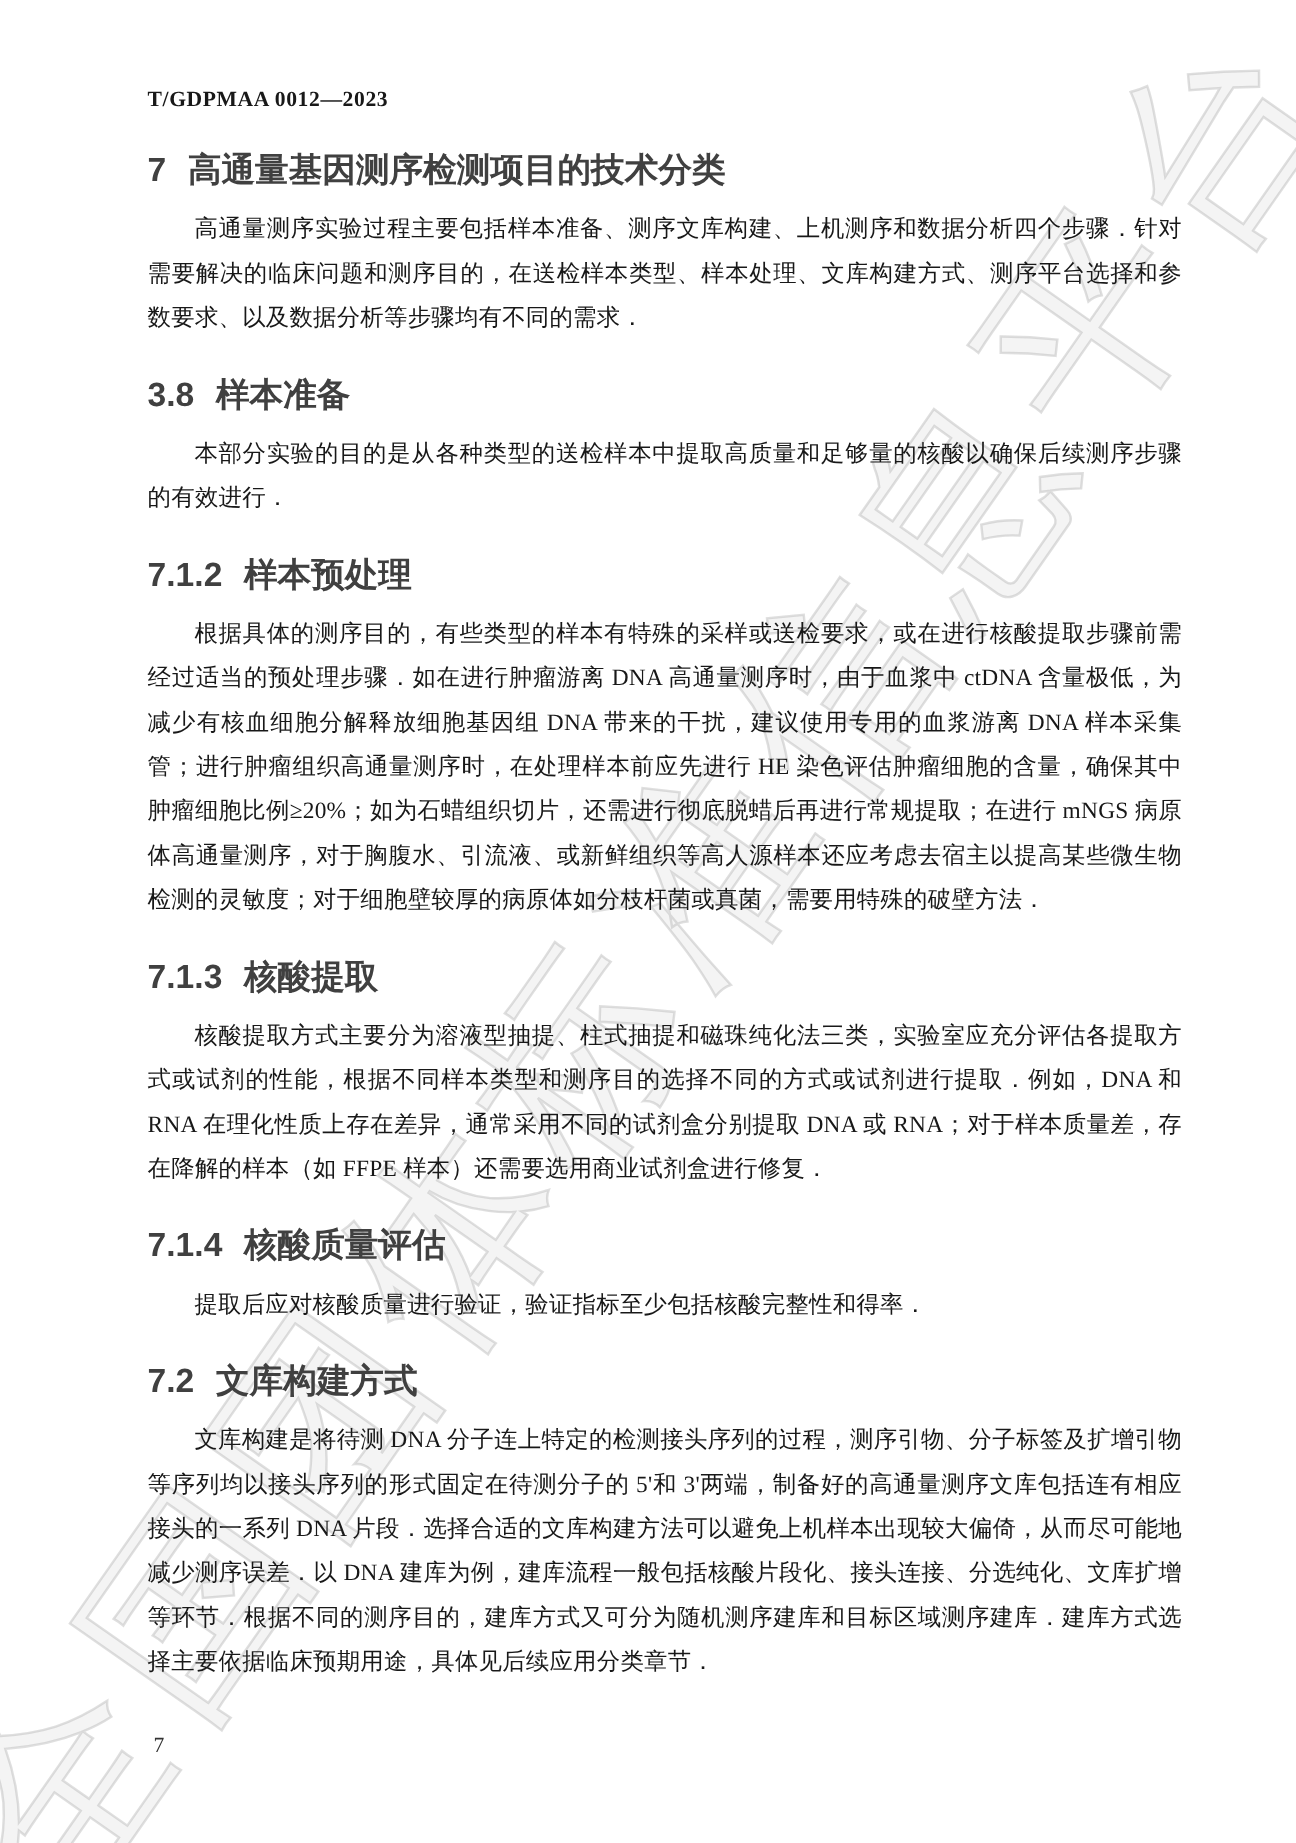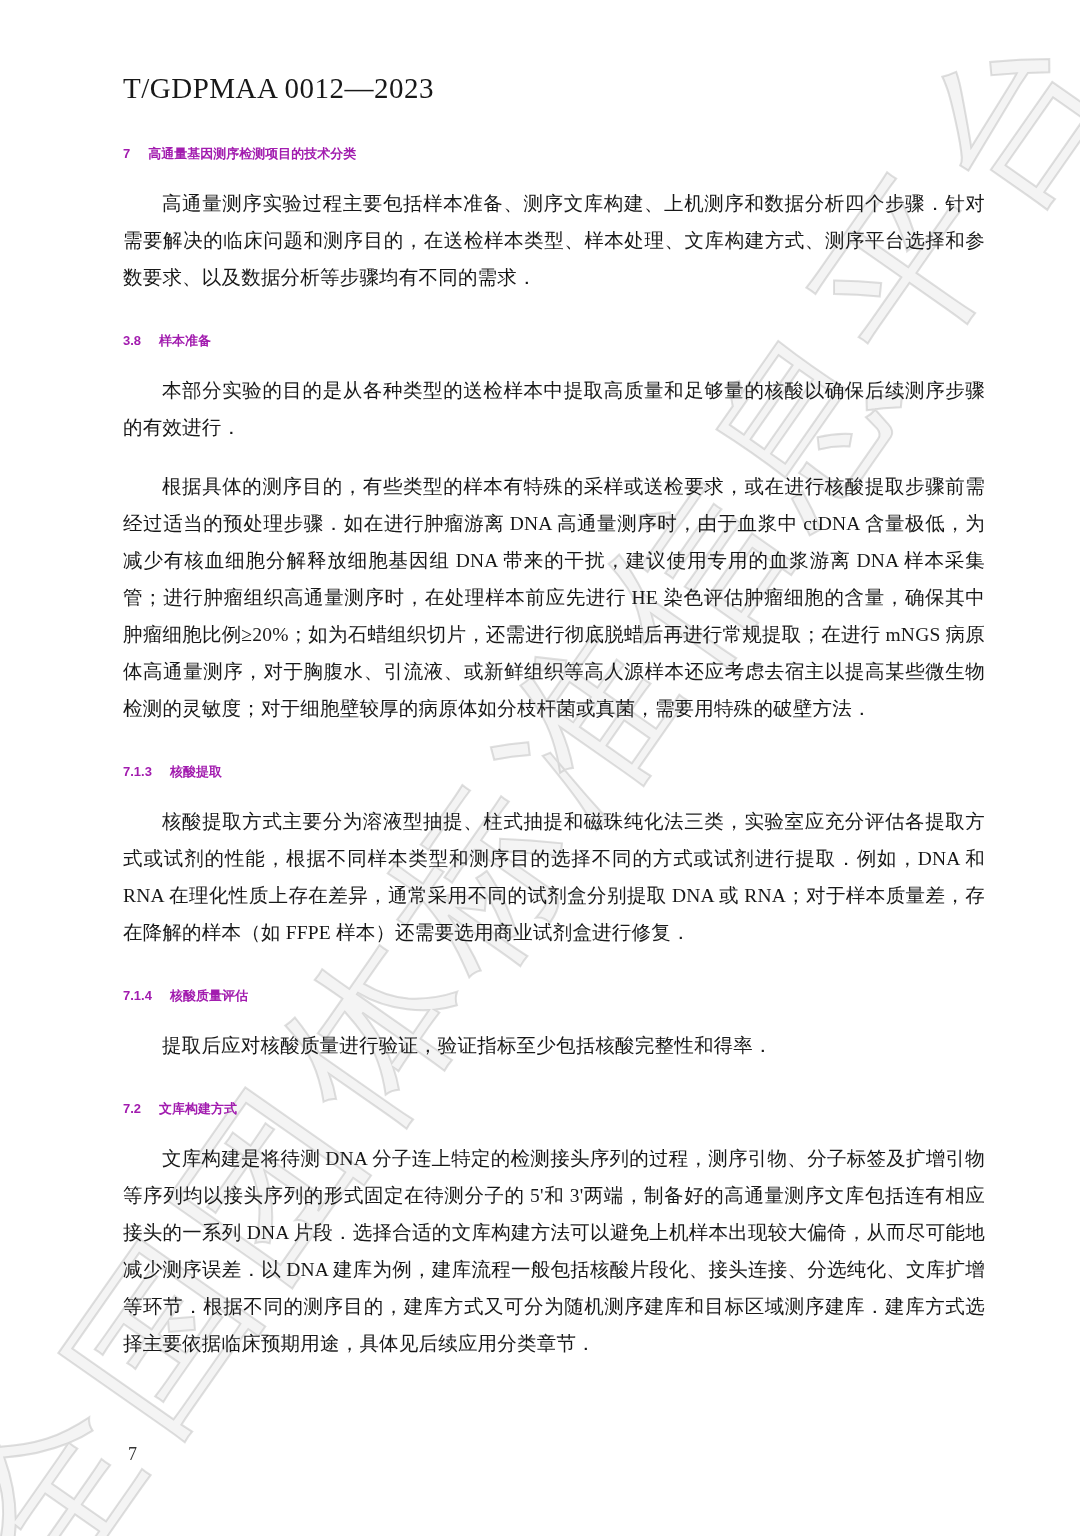--- a/index.html
+++ b/index.html
@@ -26,30 +26,30 @@
     pointer-events:none;
     user-select:none;
   }
   .content{
     position:absolute;
     left:123px;right:95px;top:72px;
     z-index:1;
   }
   .doc-header{
     font-family:"Liberation Serif","DejaVu Serif",serif;
-    font-weight:normal;
-    font-size:29px;
+    font-weight:bold;
+    font-size:18px;
     letter-spacing:0.5px;
     margin:0 0 8px 0;
   }
   h1.sec, h2.sec, h3.sec{
     font-family:"Liberation Sans","DejaVu Sans",sans-serif;
     font-weight:bold;
-    font-size:13px;
-    color:#a21caf;
+    font-size:28px;
+    color:#404040;
     margin:32px 0 18px 0;
     line-height:26px;
   }
   h1.sec{margin-top:36px;}
   .sec .num{display:inline-block;margin-right:18px;}
   p.body-p{
     font-size:19.5px;
     line-height:37px;
     text-align:justify;
     text-indent:2em;
@@ -77,20 +77,21 @@
   <h1 class="sec"><span class="num">7</span><span>高通量基因测序检测项目的技术分类</span></h1>
 
   <p class="body-p">高通量测序实验过程主要包括样本准备、测序文库构建、上机测序和数据分析四个步骤．针对需要解决的临床问题和测序目的，在送检样本类型、样本处理、文库构建方式、测序平台选择和参数要求、以及数据分析等步骤均有不同的需求．</p>
 
   <h2 class="sec"><span class="num">3.8</span><span>样本准备</span></h2>
 
   <p class="body-p">本部分实验的目的是从各种类型的送检样本中提取高质量和足够量的核酸以确保后续测序步骤的有效进行．</p>
 
 
 
+  <h3 class="sec"><span class="num">7.1.2</span><span>样本预处理</span></h3>
 
   <p class="body-p">根据具体的测序目的，有些类型的样本有特殊的采样或送检要求，或在进行核酸提取步骤前需经过适当的预处理步骤．如在进行肿瘤游离 DNA 高通量测序时，由于血浆中 ctDNA 含量极低，为减少有核血细胞分解释放细胞基因组 DNA 带来的干扰，建议使用专用的血浆游离 DNA 样本采集管；进行肿瘤组织高通量测序时，在处理样本前应先进行 HE 染色评估肿瘤细胞的含量，确保其中肿瘤细胞比例≥20%；如为石蜡组织切片，还需进行彻底脱蜡后再进行常规提取；在进行 mNGS 病原体高通量测序，对于胸腹水、引流液、或新鲜组织等高人源样本还应考虑去宿主以提高某些微生物检测的灵敏度；对于细胞壁较厚的病原体如分枝杆菌或真菌，需要用特殊的破壁方法．</p>
 
   <h3 class="sec"><span class="num">7.1.3</span><span>核酸提取</span></h3>
 
   <p class="body-p">核酸提取方式主要分为溶液型抽提、柱式抽提和磁珠纯化法三类，实验室应充分评估各提取方式或试剂的性能，根据不同样本类型和测序目的选择不同的方式或试剂进行提取．例如，DNA 和 RNA 在理化性质上存在差异，通常采用不同的试剂盒分别提取 DNA 或 RNA；对于样本质量差，存在降解的样本（如 FFPE 样本）还需要选用商业试剂盒进行修复．</p>
 
   <h3 class="sec"><span class="num">7.1.4</span><span>核酸质量评估</span></h3>
 
   <p class="body-p">提取后应对核酸质量进行验证，验证指标至少包括核酸完整性和得率．</p>

